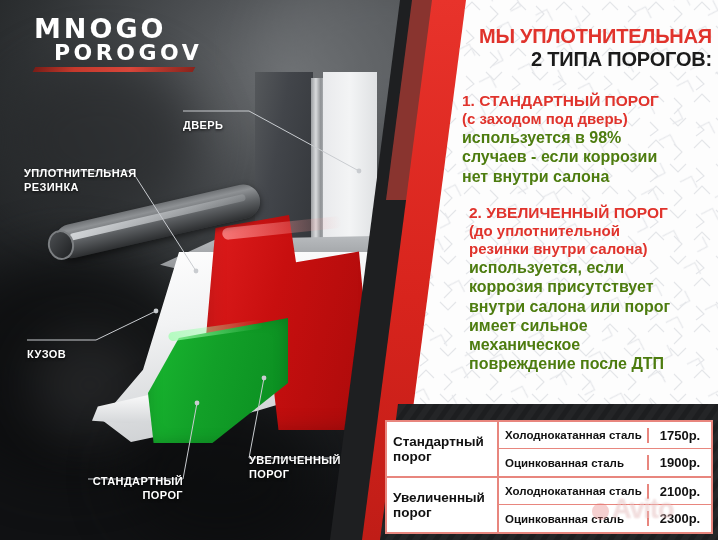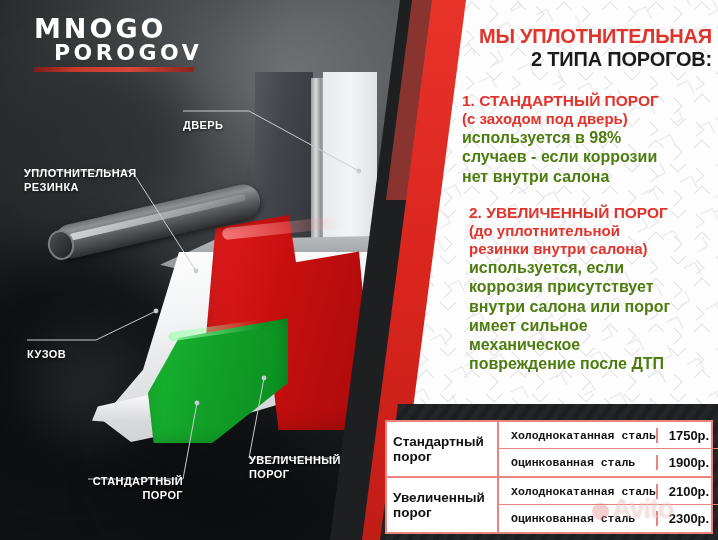--- a/index.html
+++ b/index.html
@@ -126,21 +126,21 @@
   .table{position:absolute;left:385px;top:420px;width:328px;
     border:2px solid #e8867e;background:#fff;display:flex;flex-direction:column;}
   .tgroup{display:flex;border-bottom:2px solid #e8867e;}
   .tgroup:last-child{border-bottom:none;}
   .tname{width:112px;flex:0 0 112px;border-right:2px solid #e8867e;
     display:flex;align-items:center;padding:4px 6px;
     font-size:13.5px;font-weight:bold;color:#111;line-height:1.12;}
   .tright{flex:1;display:flex;flex-direction:column;}
   .tsub{display:flex;border-bottom:1px solid #e8867e;height:27px;align-items:center;}
   .tsub:last-child{border-bottom:none;gap:12px;}
-  .tmat{flex:1;padding-left:12px;font-size:11.5px;font-weight:bold;color:#111;white-space:nowrap;font-family:Liberation Mono, monospace;}
+  .tmat{flex:1;padding-left:6px;font-size:11.5px;font-weight:bold;color:#111;white-space:nowrap;}
   .tprice{width:64px;flex:0 0 64px;border-left:2px solid #e8867e;text-align:center;
     font-size:13px;font-weight:bold;color:#111;}
 
   
   .wm{position:absolute;left:592px;top:494px;font-size:27px;font-weight:bold;
     color:rgba(255,255,255,.30);letter-spacing:-1px;pointer-events:none;
     text-shadow:0 0 2px rgba(180,60,60,.25);}
   .wm .dot{display:inline-block;width:17px;height:17px;border-radius:50%;
     background:rgba(230,120,120,.35);margin-right:3px;vertical-align:-2px;}
 </style>

